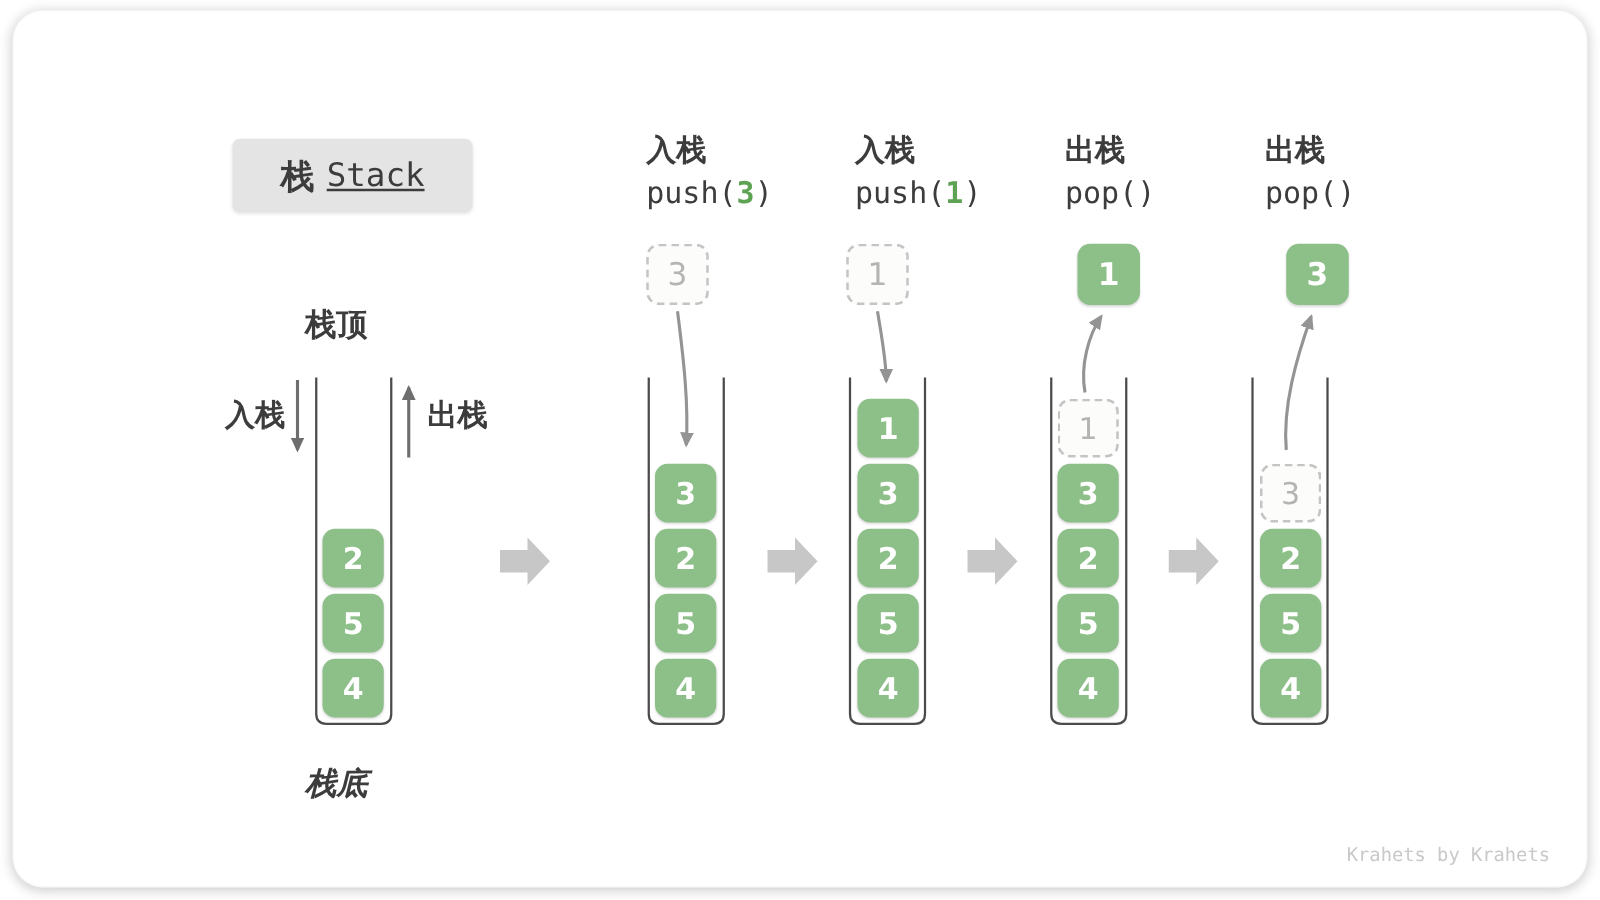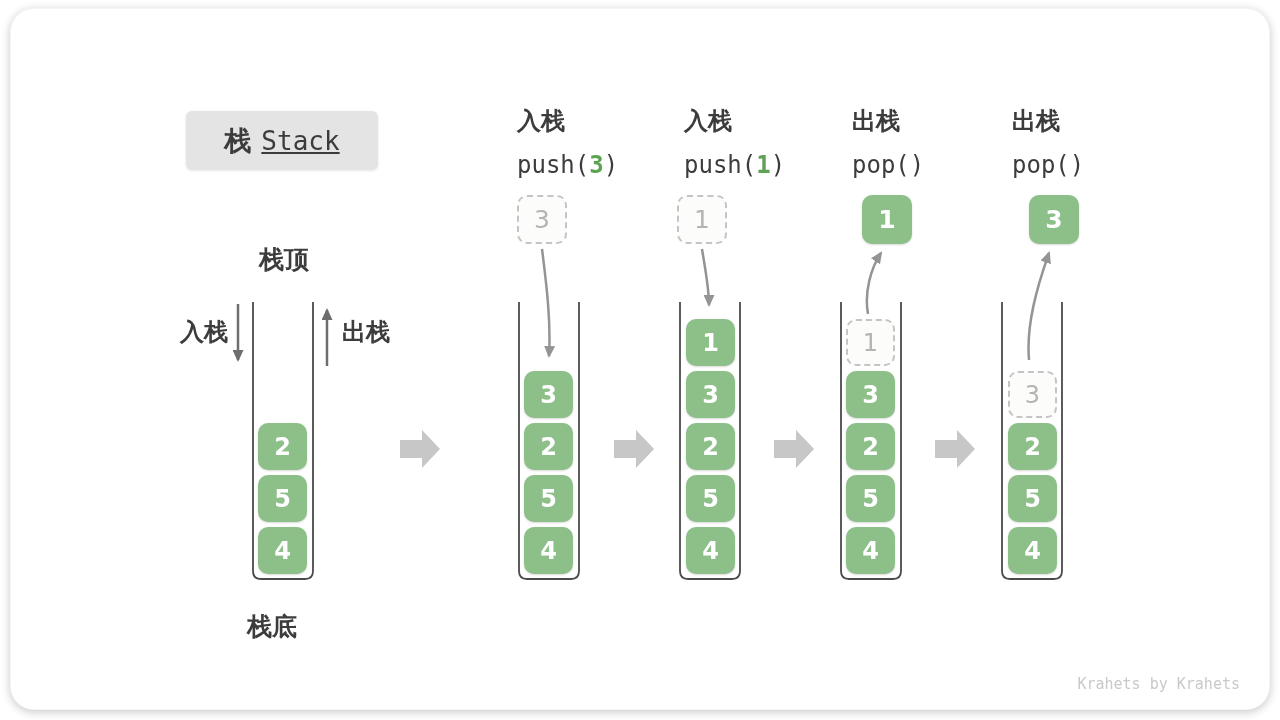--- a/index.html
+++ b/index.html
@@ -13,24 +13,24 @@
   }
   html,body{margin:0;padding:0;background:#ffffff;}
   #page{position:relative;width:1280px;height:720px;font-family:"Liberation Sans",sans-serif;overflow:hidden;}
   #card{position:absolute;left:10px;top:8px;right:10px;bottom:10px;background:#ffffff;border-radius:24px;
         box-shadow:0 2px 10px rgba(0,0,0,0.22), inset 0 0 0 1px rgba(0,0,0,0.04);}
   .title-box{position:absolute;left:186px;top:111px;width:192px;height:59px;background:#e4e4e4;border-radius:6px;
              display:flex;align-items:center;justify-content:center;gap:10px;box-shadow:0 1px 3px rgba(0,0,0,0.10);}
   .title-zh{font:700 27px "Liberation Sans",sans-serif;color:var(--ink);}
   .title-en{font:400 26px "DejaVu Sans Mono",monospace;color:var(--ink);text-decoration:underline;}
   .cjk-label{position:absolute;font:700 25px "Liberation Sans",sans-serif;color:var(--ink);}
-  .centered{width:80px;text-align:center;}
+  .centered{width:80px;}
   .col-head{position:absolute;color:var(--ink);}
   .col-head .op{font:700 24px "Liberation Sans",sans-serif;line-height:35px;height:35px;}
-  .col-head .call{font:400 24px "DejaVu Sans Mono",monospace;line-height:32px;white-space:pre;margin-top:11px;}
+  .col-head .call{font:400 24px "DejaVu Sans Mono",monospace;line-height:32px;white-space:pre;}
   .col-head .arg{color:var(--green-text);font-weight:700;}
   .vbox{position:absolute;width:49px;height:47px;border-radius:10px;background:var(--green);color:#ffffff;
         font:700 24px "DejaVu Sans",sans-serif;display:flex;align-items:center;justify-content:center;
         box-shadow:0 1px 2px rgba(0,0,0,0.15);box-sizing:border-box;}
   .vbox.ghost{background:#fcfcfa;border:2px dashed var(--ghost-border);color:var(--ghost-text);
               font-weight:400;box-shadow:none;}
   .fbox{position:absolute;width:50px;height:49px;border-radius:10px;display:flex;align-items:center;justify-content:center;
         font:400 25px "DejaVu Sans",sans-serif;box-sizing:border-box;}
   .fbox.dashed{border:2px dashed var(--ghost-border);background:#fcfcfa;color:var(--ghost-text);}
   .fbox.solid{background:var(--green);color:#ffffff;font-weight:700;box-shadow:0 1px 2px rgba(0,0,0,0.15);}
@@ -76,21 +76,21 @@
       <polygon points="935,440 957,440 957,430 975,449 957,468 957,458 935,458"></polygon>
     </g>
   </svg>
 
   <div class="title-box">
     <span class="title-zh">栈</span>
     <span class="title-en">Stack</span>
   </div>
 
   <div class="cjk-label centered" style="left:244px;top:243px;">栈顶</div>
-  <div class="cjk-label centered" style="left:232px;top:610px;">栈底</div>
+  <div class="cjk-label centered" style="left:244px;top:610px;font-style:italic;">栈底</div>
   <div class="cjk-label" style="left:180px;top:316px;font-size:24px;">入栈</div>
   <div class="cjk-label" style="left:342px;top:316px;font-size:24px;">出栈</div>
 
   <div class="col-head" style="left:517px;top:103px;">
     <div class="op">入栈</div>
     <div class="call"><span>push(</span><span class="arg">3</span><span>)</span></div>
   </div>
   <div class="col-head" style="left:684px;top:103px;">
     <div class="op">入栈</div>
     <div class="call"><span>push(</span><span class="arg">1</span><span>)</span></div>

